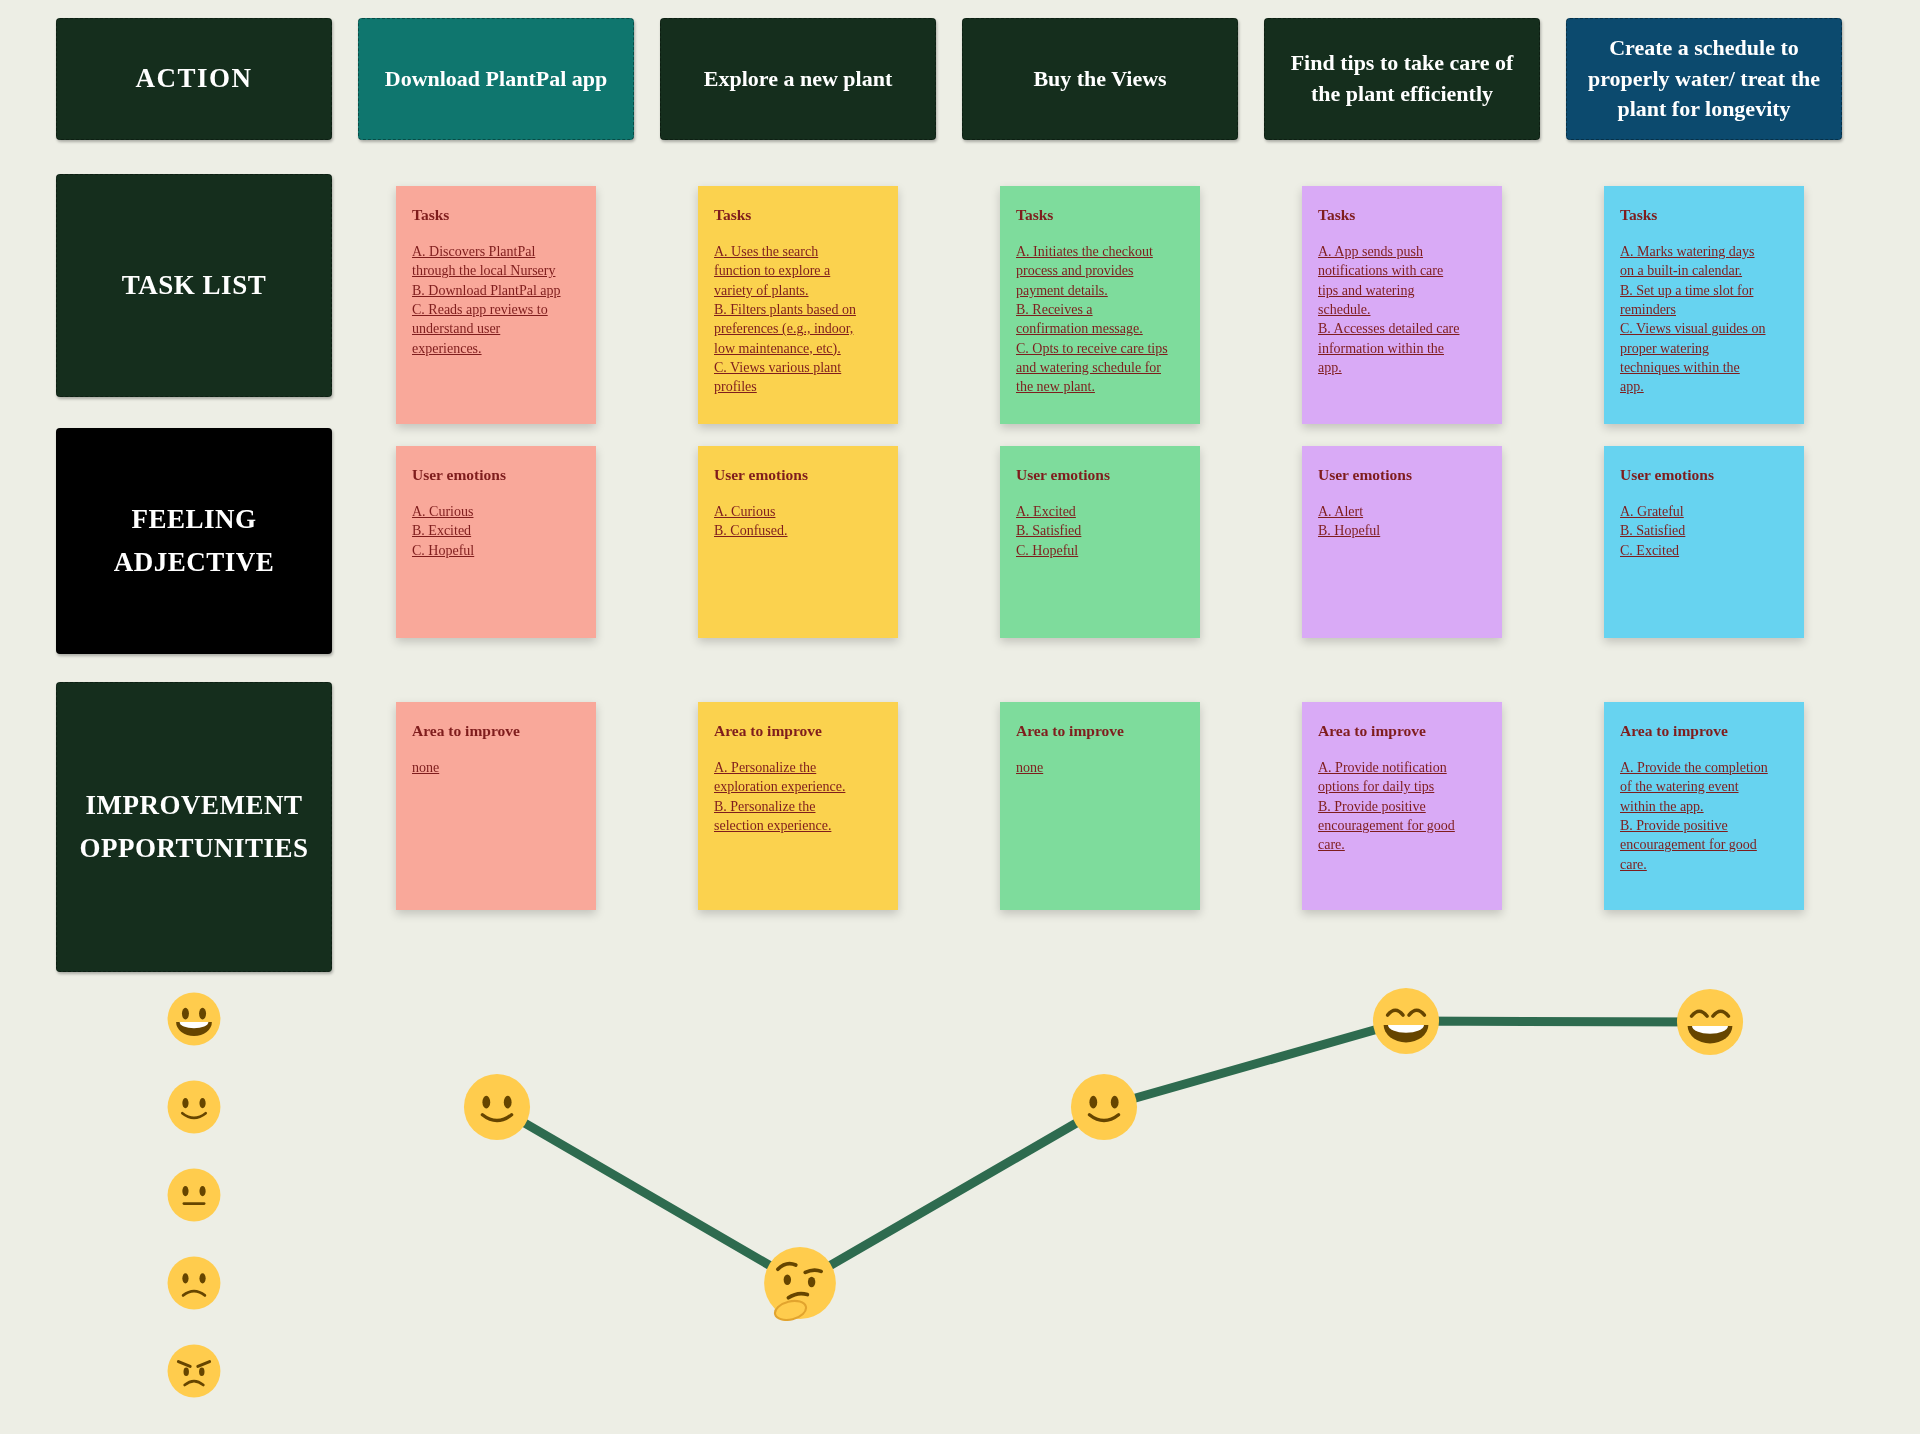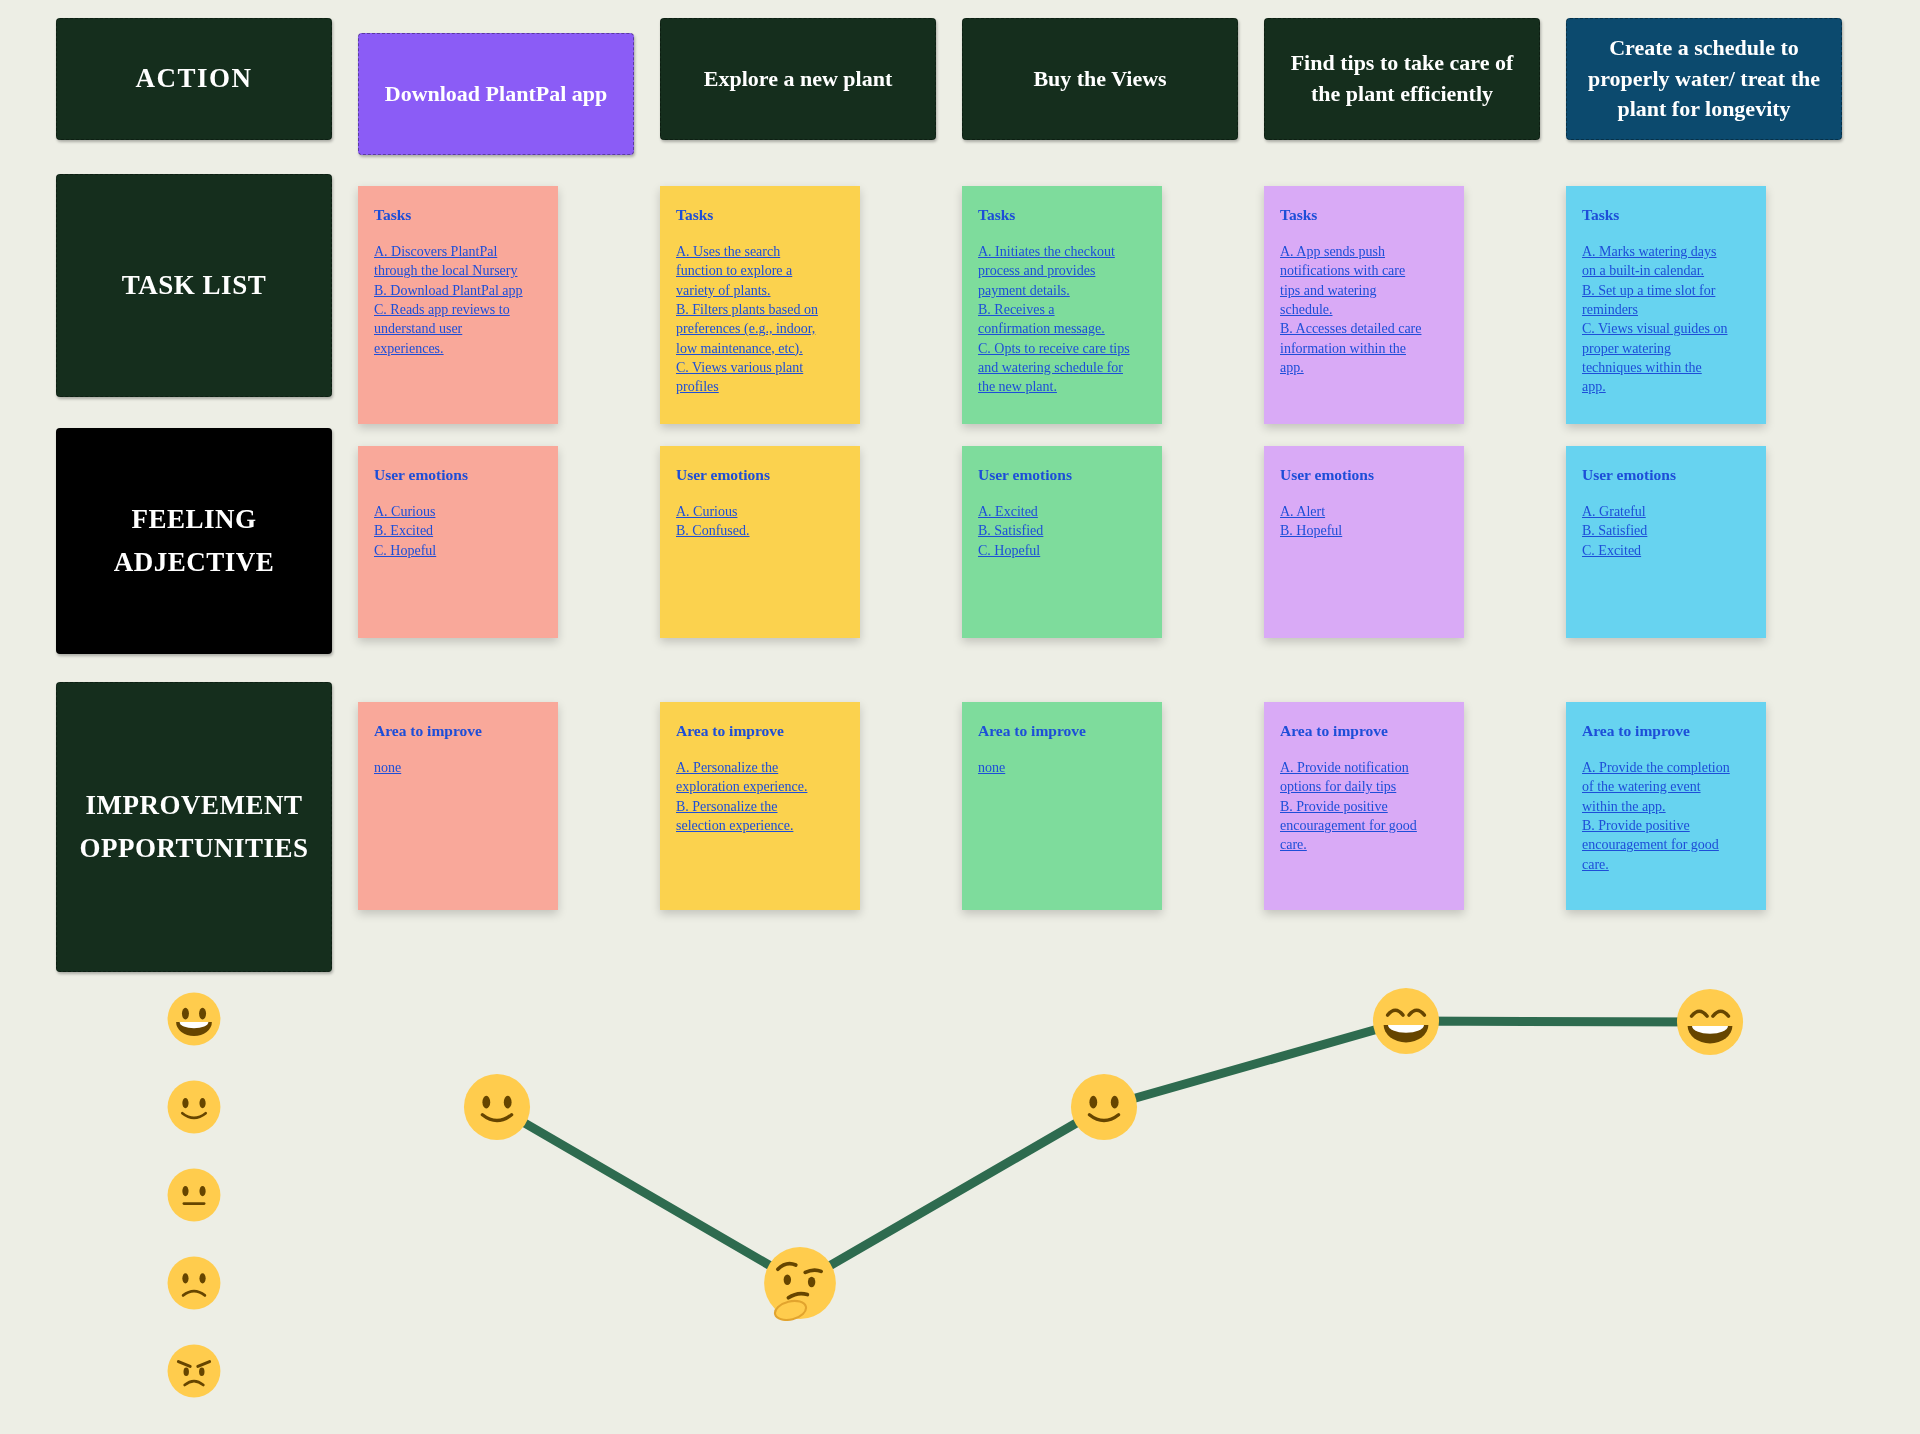--- a/index.html
+++ b/index.html
@@ -18,22 +18,22 @@
     box-shadow:1px 2px 3px rgba(0,0,0,0.28);
   }
   .hbox{height:122px;font-size:22px;line-height:1.4;}
   .hbox.action{font-size:27px;letter-spacing:1.5px;}
   .lbox{width:100%;font-size:27px;letter-spacing:0.5px;line-height:1.6;}
   .lbox-r1{height:223px;}
   .lbox-r2{height:226px;}
   .lbox-r3{height:290px;}
   
   .note{
-    box-sizing:border-box;width:200px;padding:20px 16px;
-    color:#1d4ed8;box-shadow:0 4px 9px rgba(0,0,0,0.18);
+    box-sizing:border-box;width:200px;margin-left:38px;padding:20px 16px;
+    color:#7f1d1d;box-shadow:0 4px 9px rgba(0,0,0,0.18);
   }
   .note-r1{margin-top:12px;min-height:238px;}
   .note-r2{margin-top:18px;min-height:192px;}
   .note-r3{margin-top:20px;min-height:208px;}
   .note-title{font-weight:bold;font-size:15.5px;margin:0 0 18px 0;}
   .note-body{font-size:14px;line-height:1.38;white-space:pre-line;text-decoration:underline;}
   
   .chart-layer{position:absolute;left:0;top:0;pointer-events:none;}
   .chart-layer polyline{pointer-events:auto;}
   .journey-emoji{position:absolute;transform:translate(-50%,-50%);line-height:0;}
@@ -45,21 +45,21 @@
 
 <div class="board">
 
   <div class="band" style="top:18px">
     <div class="cell">
         <div class="dbox hbox action" style="background-color: rgb(21, 46, 29); align-items: center;">
       <span>ACTION</span>
         </div>
       </div>
     <div class="cell">
-        <div class="dbox hbox" style="background-color: #8b5cf6; margin-top: 15px;">
+        <div class="dbox hbox" style="background-color: #0f766e;">
       <span>Download PlantPal app</span>
         </div>
       </div>
     <div class="cell">
         <div class="dbox hbox" style="background-color: rgb(21, 46, 29);">
       <span>Explore a new plant</span>
         </div>
       </div>
     <div class="cell">
         <div class="dbox hbox" style="background-color: rgb(21, 46, 29);">

